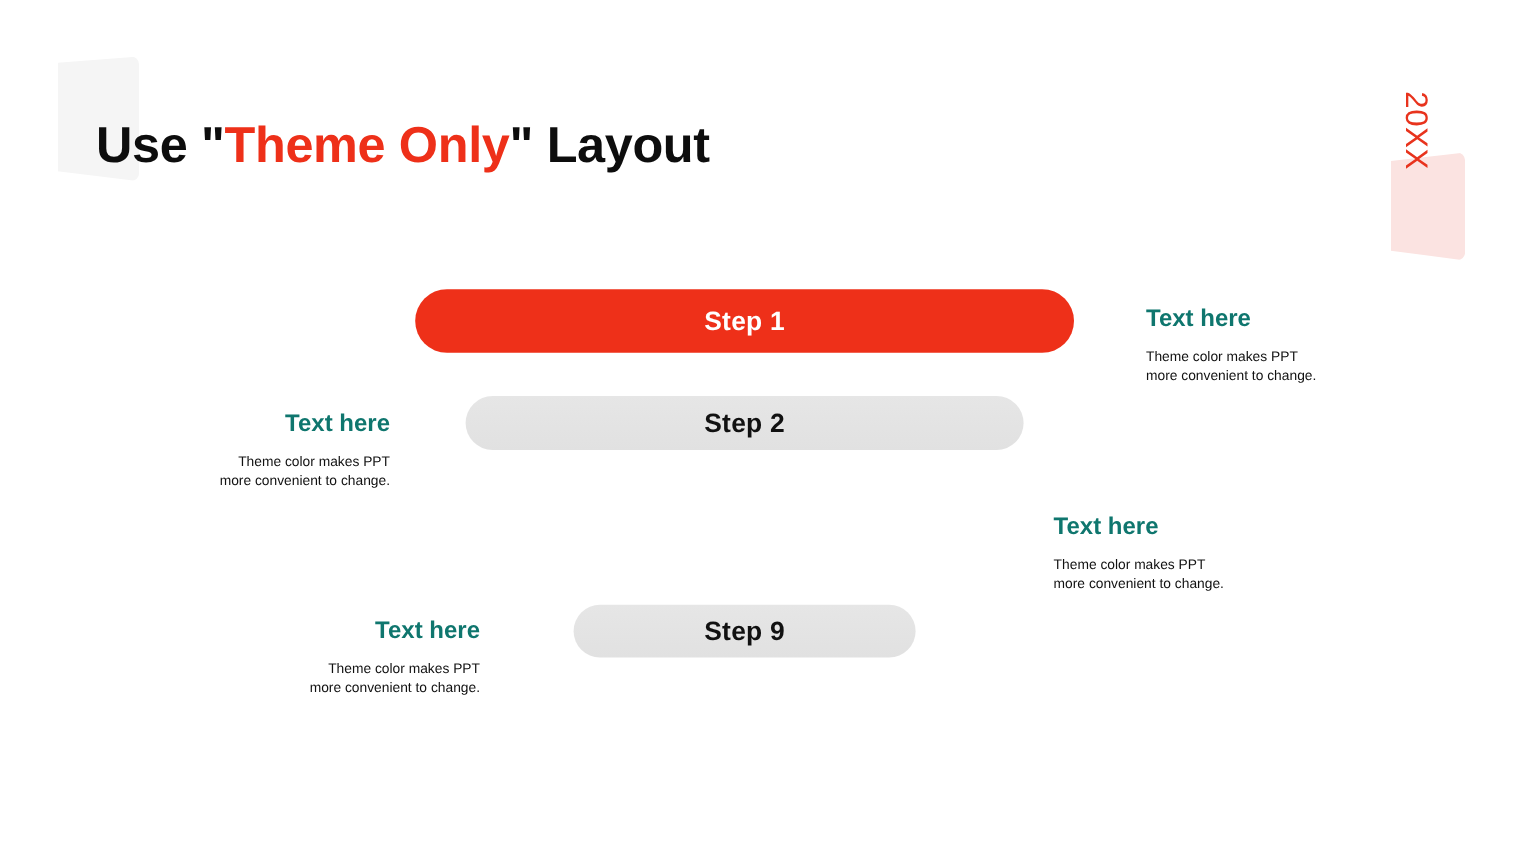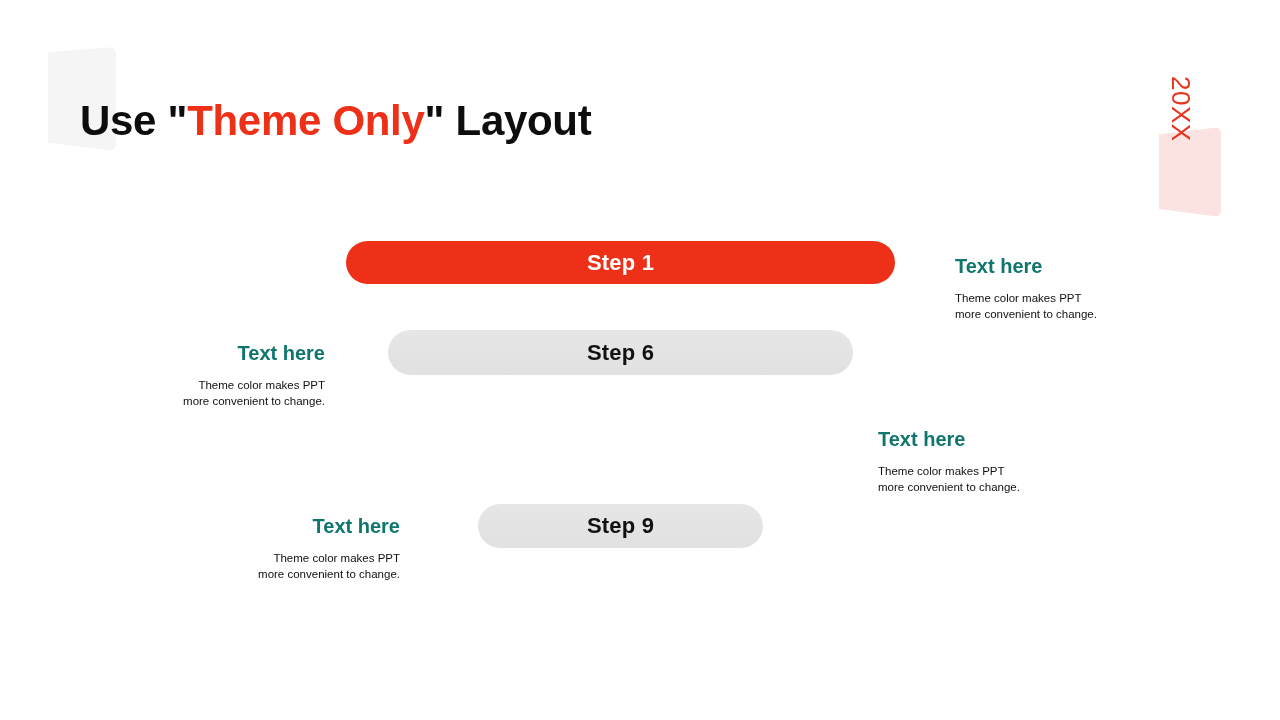--- a/index.html
+++ b/index.html
@@ -84,21 +84,21 @@
   }
   .bar.red {
     background: #ee3019;
     color: #ffffff;
   }
   .bar.grey {
     background: linear-gradient(180deg,#e6e6e6 0%, #e1e1e1 100%);
     color: #111111;
   }
 
-  .bar-1 { left: 346px; top: 241px; width: 549px; height: 43px; }
+  .bar-1 { left: 346px; top: 241px; width: 549px; height: 53px; }
   .bar-2 { left: 388px; top: 330px; width: 465px; height: 45px; }
   .bar-3 { left: 434px; top: 415px; width: 372px; height: 47px; }
   .bar-4 { left: 478px; top: 504px; width: 285px; height: 44px; }
 
   
   .caption {
     position: absolute;
     box-sizing: border-box;
   }
   .caption .cap-title {
@@ -134,21 +134,21 @@
   <div class="year-label">20XX</div>
 
   <div class="slide-title">
     <span>Use "</span><span class="accent">Theme Only</span><span>" Layout</span>
   </div>
 
   <div class="bar red bar-1">
     <span>Step 1</span>
   </div>
   <div class="bar grey bar-2">
-    <span>Step 6</span>
+    <span>Step 2</span>
   </div>
   <div class="bar grey bar-4">
     <span>Step 9</span>
   </div>
 
   <div class="caption cap-1 align-left">
     <div class="cap-title">Text here</div>
     <div class="cap-body">
       <div>Theme  color makes  PPT</div>
       <div>more convenient  to change.</div>

